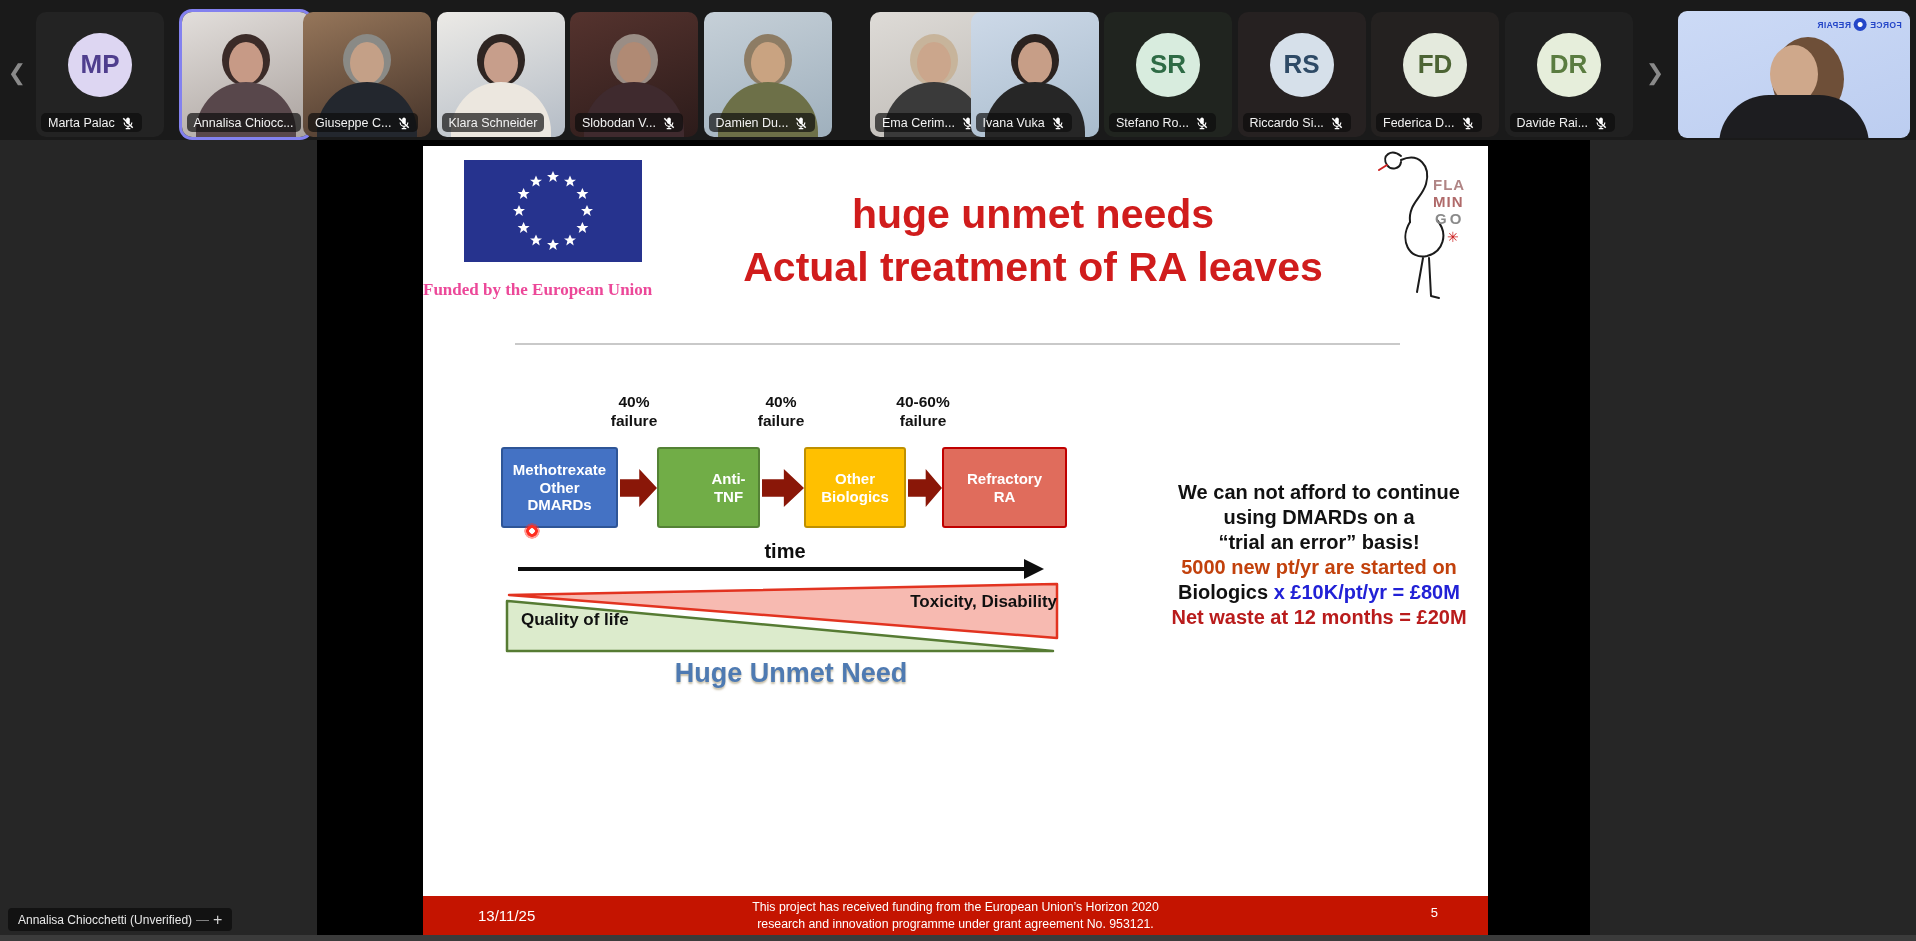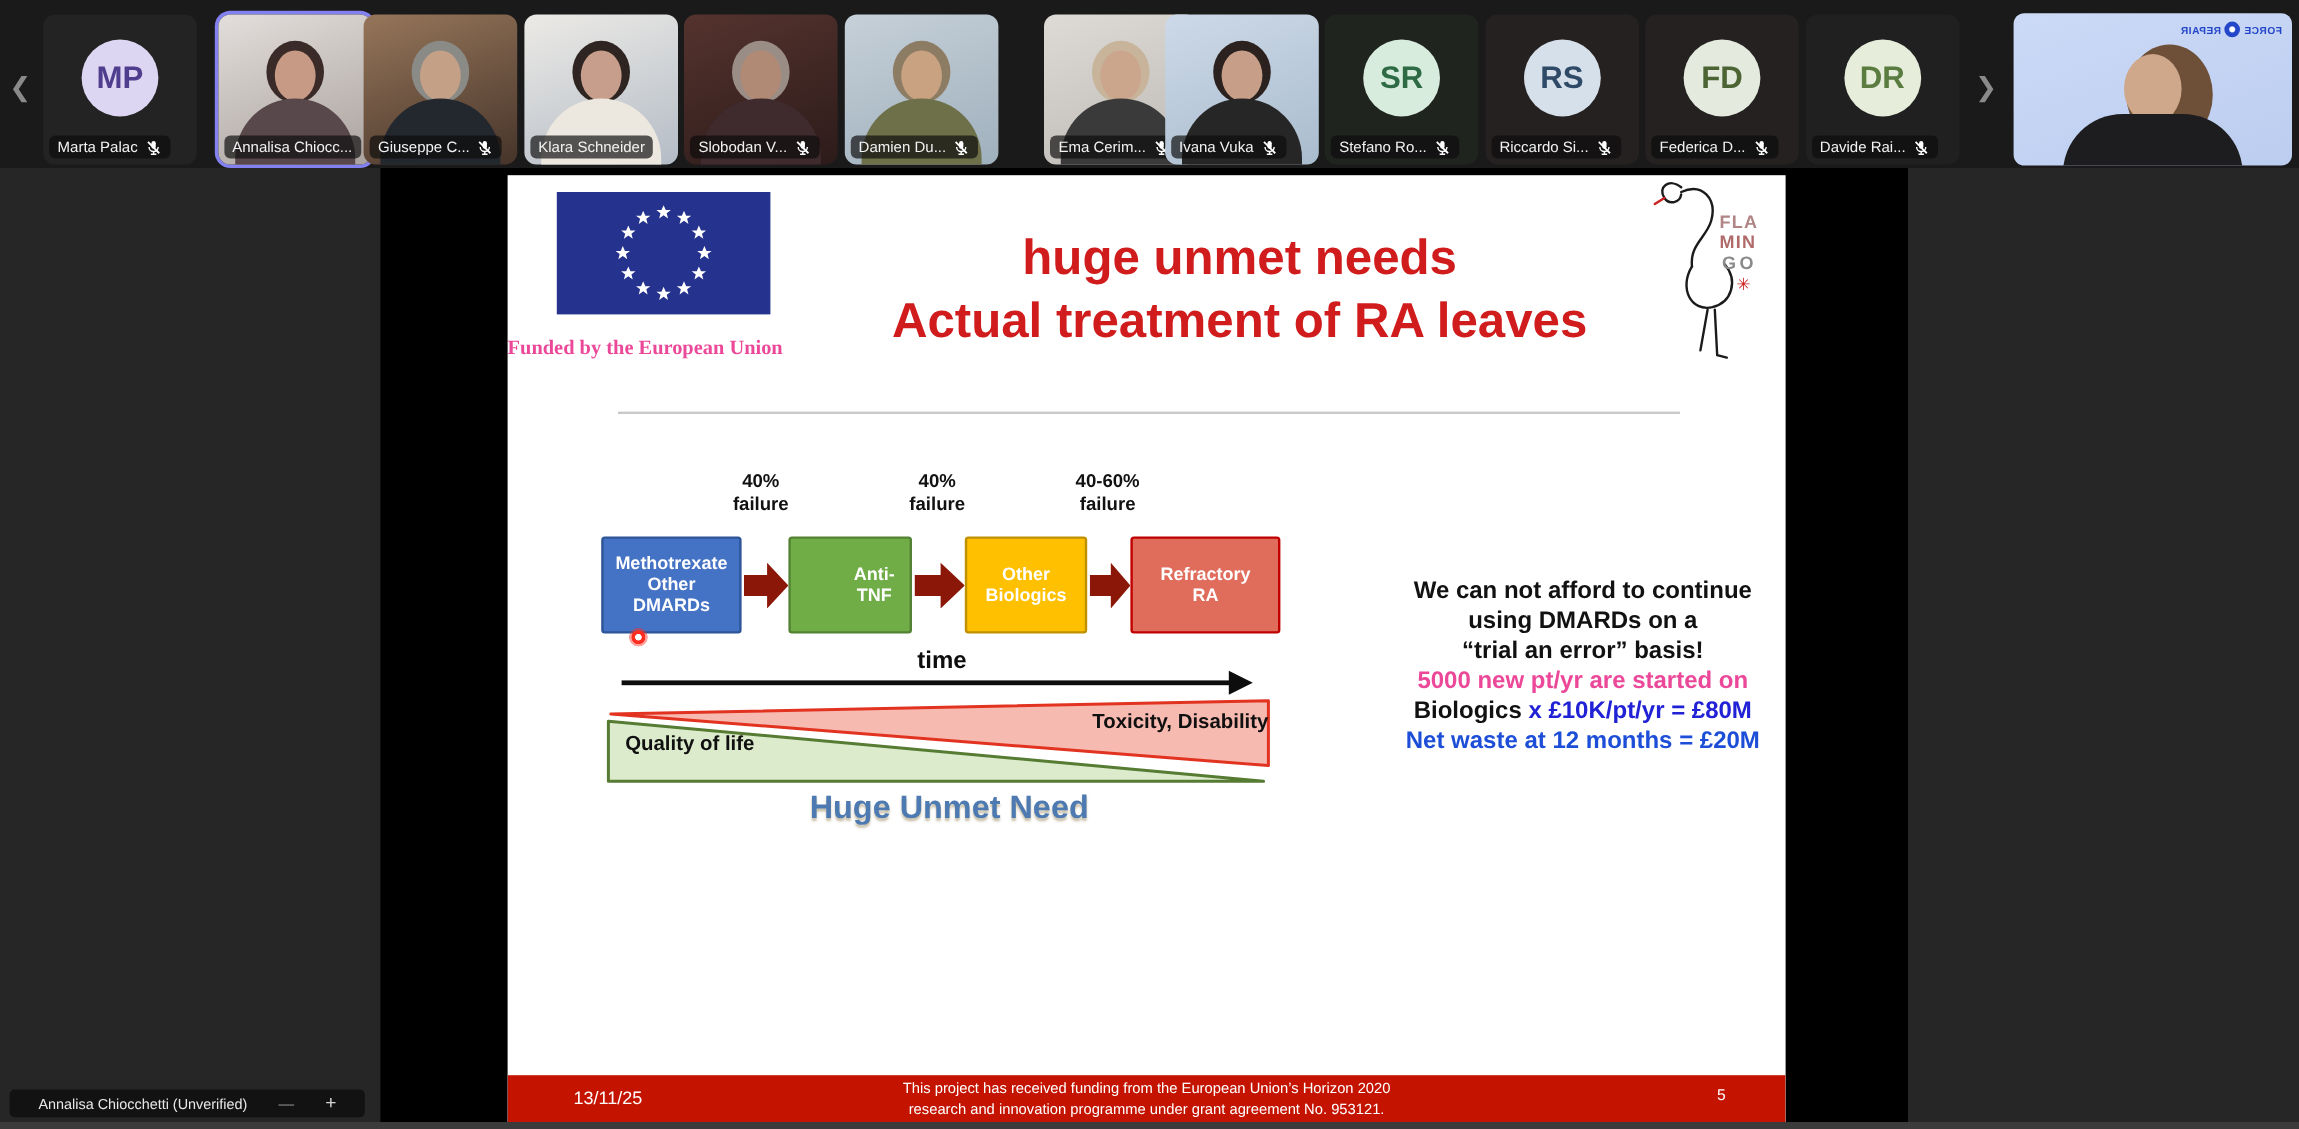--- a/index.html
+++ b/index.html
@@ -74,21 +74,21 @@
 
   .banner{position:absolute;left:0;top:750px;width:1065px;height:39px;background:#c41400;color:#fff;}
   .banner .date{position:absolute;left:55px;top:11px;font-size:15px;}
   .banner .funding{position:absolute;left:50%;top:3px;transform:translateX(-50%);width:620px;text-align:center;
        font-size:12.3px;line-height:16.5px;}
   .banner .page{position:absolute;right:50px;top:9px;font-size:13px;}
 
   .bottom-strip{position:absolute;left:0;top:935px;width:1916px;height:6px;background:#3b3b3b;}
 
   .presenter-pill{position:absolute;left:8px;top:908px;height:23px;background:#121212;border-radius:4px;
-       display:flex;align-items:center;gap:26px;padding:0 24px;color:#e8e8e8;font-size:12px;}
+       display:flex;align-items:center;gap:4px;padding:0 10px;color:#e8e8e8;font-size:12px;}
   .pill-minus{color:#8f8f8f;font-size:13px;cursor:pointer;}
   .pill-plus{color:#d4d4d4;font-size:16px;cursor:pointer;}
 </style>
 </head>
 <body>
 
 <div id="app">
 
   <div class="filmstrip">
     <div class="strip-chevron left">❮</div>
@@ -388,23 +388,23 @@
       </svg>
     </div>
     <div class="qol-label">Quality of life</div>
     <div class="tox-label">Toxicity, Disability</div>
     <div class="unmet">Huge Unmet Need</div>
 
     <div class="cost-block">
         <div><span style="color: rgb(17, 17, 17);">We can not afford to continue</span></div>
         <div><span style="color: rgb(17, 17, 17);">using DMARDs on a</span></div>
         <div><span style="color: rgb(17, 17, 17);">“trial an error” basis!</span></div>
-        <div><span style="color: #ec4899;">5000 new pt/yr are started on</span></div>
+        <div><span style="color: #c2410c;">5000 new pt/yr are started on</span></div>
         <div><span style="color: rgb(17, 17, 17);">Biologics </span><span style="color: rgb(33, 33, 214);">x £10K/pt/yr = £80M</span></div>
-        <div><span style="color: #1d4ed8;">Net waste at 12 months = £20M</span></div>
+        <div><span style="color: #b91c1c;">Net waste at 12 months = £20M</span></div>
       </div>
 
     <div class="banner">
       <div class="date">13/11/25</div>
       <div class="funding">
         <div>This project has received funding from the European Union’s Horizon 2020</div>
         <div>research and innovation programme under grant agreement No. 953121.</div>
       </div>
       <div class="page">5</div>
     </div>

